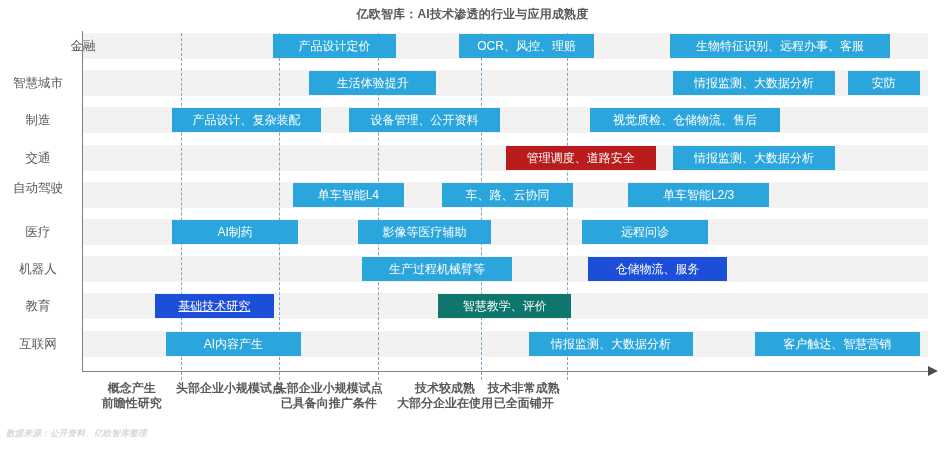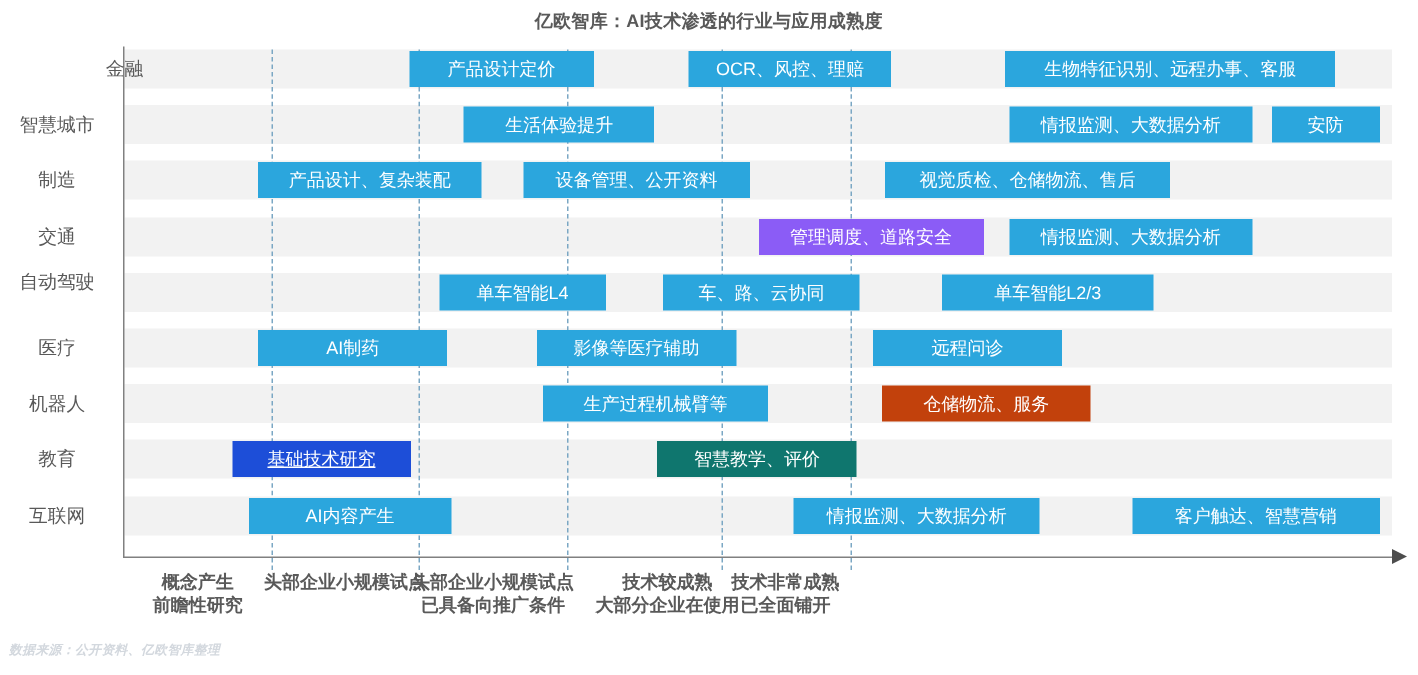--- a/index.html
+++ b/index.html
@@ -177,30 +177,30 @@
   <div id="bars-layer">
       <div class="bar" style="left: 273.125px; width: 122.525px; top: 34px; background: rgb(43, 166, 221);">产品设计定价</div>
       <div class="bar" style="left: 459.025px; width: 135.2px; top: 34px; background: rgb(43, 166, 221);">OCR、风控、理赔</div>
       <div class="bar" style="left: 670.275px; width: 219.7px; top: 34px; background: rgb(43, 166, 221);">生物特征识别、远程办事、客服</div>
       <div class="bar" style="left: 309.46px; width: 126.75px; top: 71.2px; background: rgb(43, 166, 221);">生活体验提升</div>
       <div class="bar" style="left: 672.81px; width: 162.24px; top: 71.2px; background: rgb(43, 166, 221);">情报监测、大数据分析</div>
       <div class="bar" style="left: 847.725px; width: 71.825px; top: 71.2px; background: rgb(43, 166, 221);">安防</div>
       <div class="bar" style="left: 171.725px; width: 149.565px; top: 108.4px; background: rgb(43, 166, 221);">产品设计、复杂装配</div>
       <div class="bar" style="left: 349.175px; width: 150.41px; top: 108.4px; background: rgb(43, 166, 221);">设备管理、公开资料</div>
       <div class="bar" style="left: 590px; width: 190.125px; top: 108.4px; background: rgb(43, 166, 221);">视觉质检、仓储物流、售后</div>
-      <div class="bar" style="left: 505.5px; width: 150.41px; top: 145.6px; background: #8b5cf6;">管理调度、道路安全</div>
+      <div class="bar" style="left: 505.5px; width: 150.41px; top: 145.6px; background: #b91c1c;">管理调度、道路安全</div>
       <div class="bar" style="left: 672.81px; width: 162.24px; top: 145.6px; background: rgb(43, 166, 221);">情报监测、大数据分析</div>
       <div class="bar" style="left: 292.56px; width: 111.54px; top: 182.8px; background: rgb(43, 166, 221);">单车智能L4</div>
       <div class="bar" style="left: 442.125px; width: 130.975px; top: 182.8px; background: rgb(43, 166, 221);">车、路、云协同</div>
       <div class="bar" style="left: 628.025px; width: 141.115px; top: 182.8px; background: rgb(43, 166, 221);">单车智能L2/3</div>
       <div class="bar" style="left: 171.725px; width: 126.75px; top: 220px; background: rgb(43, 166, 221);">AI制药</div>
       <div class="bar" style="left: 357.625px; width: 133.51px; top: 220px; background: rgb(43, 166, 221);">影像等医疗辅助</div>
       <div class="bar" style="left: 581.55px; width: 126.75px; top: 220px; background: rgb(43, 166, 221);">远程问诊</div>
       <div class="bar" style="left: 361.85px; width: 150.41px; top: 257.2px; background: rgb(43, 166, 221);">生产过程机械臂等</div>
-      <div class="bar" style="left: 588.31px; width: 138.58px; top: 257.2px; background: #c2410c;">仓储物流、服务</div>
+      <div class="bar" style="left: 588.31px; width: 138.58px; top: 257.2px; background: #1d4ed8;">仓储物流、服务</div>
       <div class="bar" style="left: 154.825px; width: 119px; top: 294.4px; background: #1d4ed8; text-decoration: underline;">基础技术研究</div>
       <div class="bar" style="left: 437.9px; width: 133.51px; top: 294.4px; background: #0f766e;">智慧教学、评价</div>
       <div class="bar" style="left: 165.81px; width: 135.2px; top: 331.6px; background: rgb(43, 166, 221);">AI内容产生</div>
       <div class="bar" style="left: 529.16px; width: 163.93px; top: 331.6px; background: rgb(43, 166, 221);">情报监测、大数据分析</div>
       <div class="bar" style="left: 754.775px; width: 164.775px; top: 331.6px; background: rgb(43, 166, 221);">客户触达、智慧营销</div>
     </div>
   <div id="x-cats">
       <div class="x-cat" style="left: 36.7987px; width: 190px; top: 381px;">
         <span>概念产生</span>
         <span>前瞻性研究</span>

